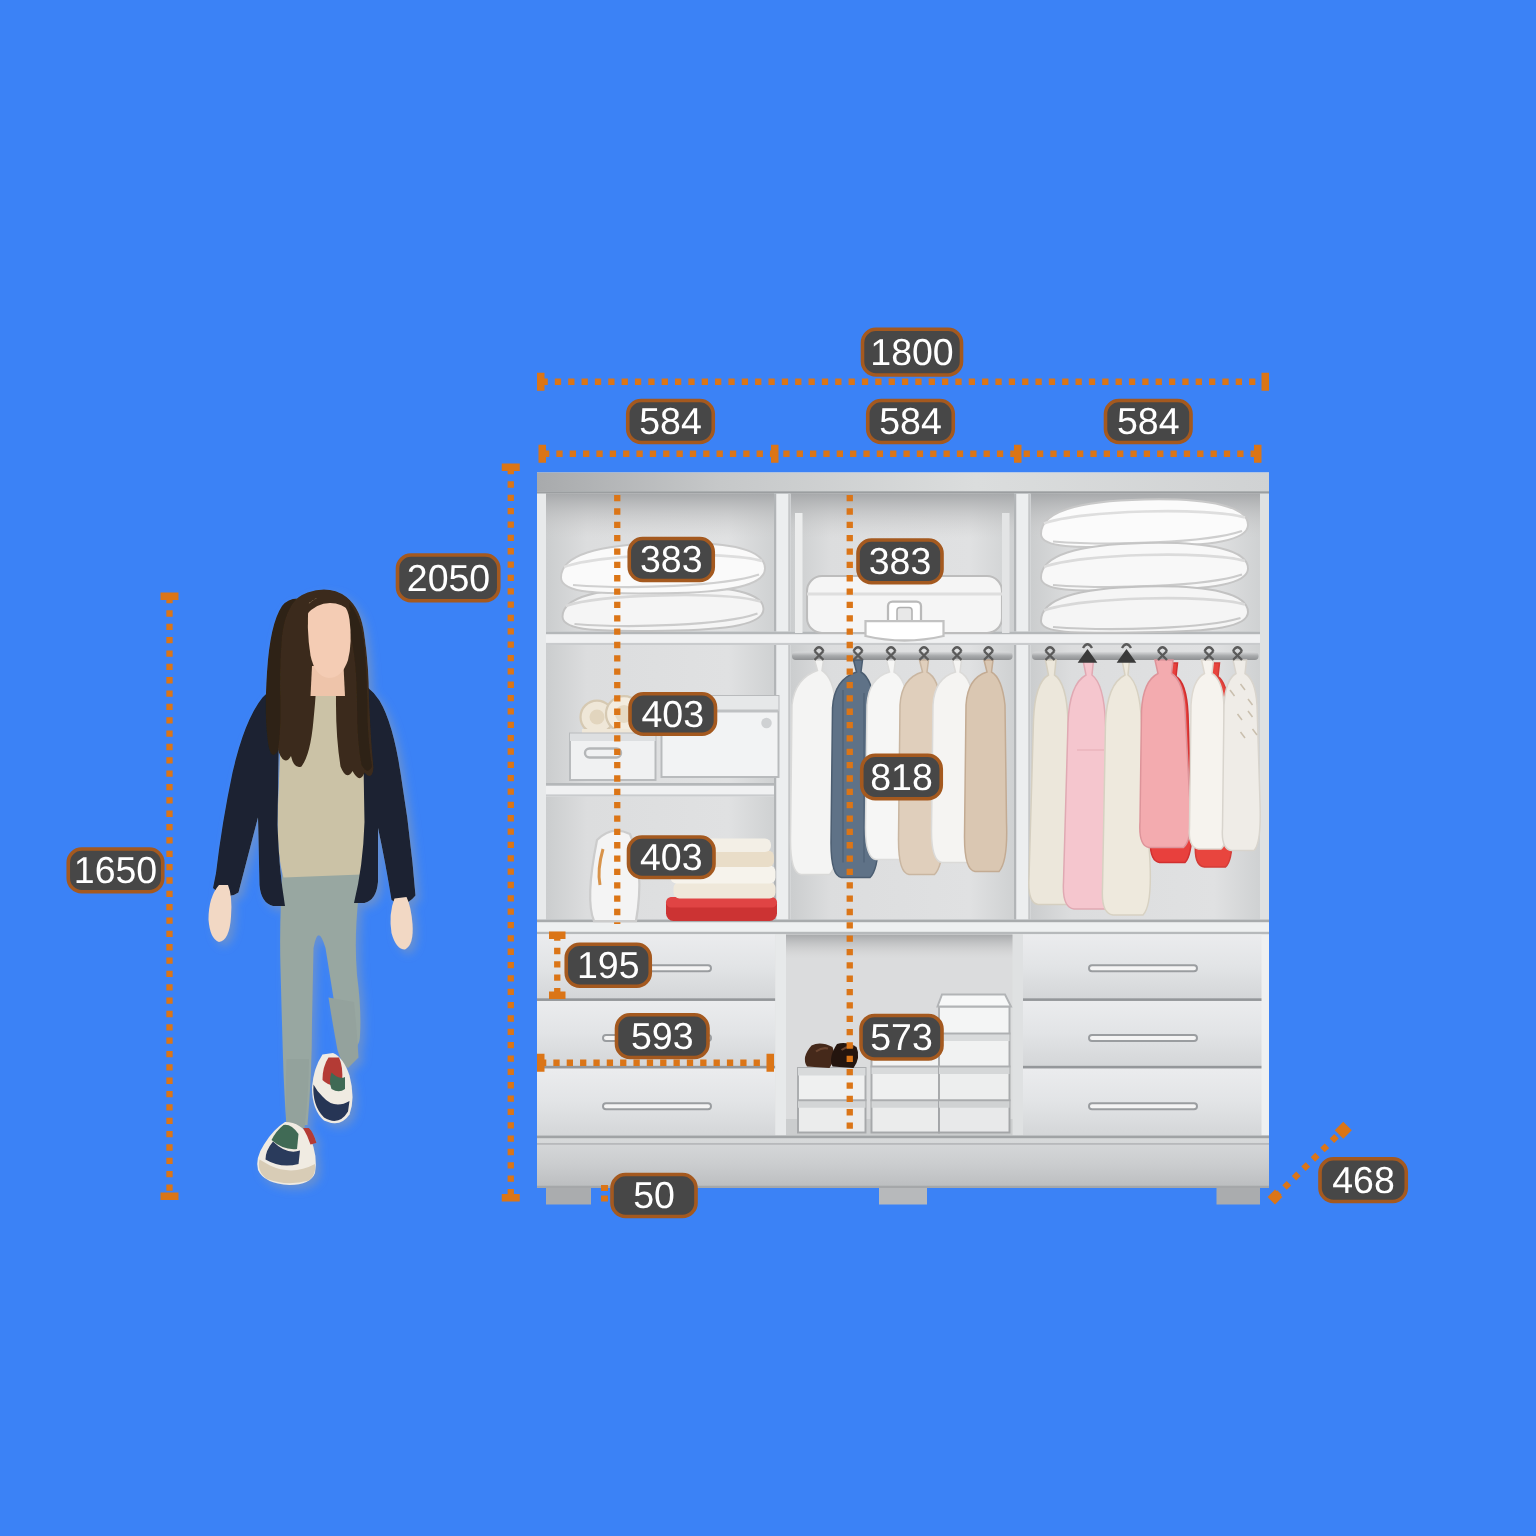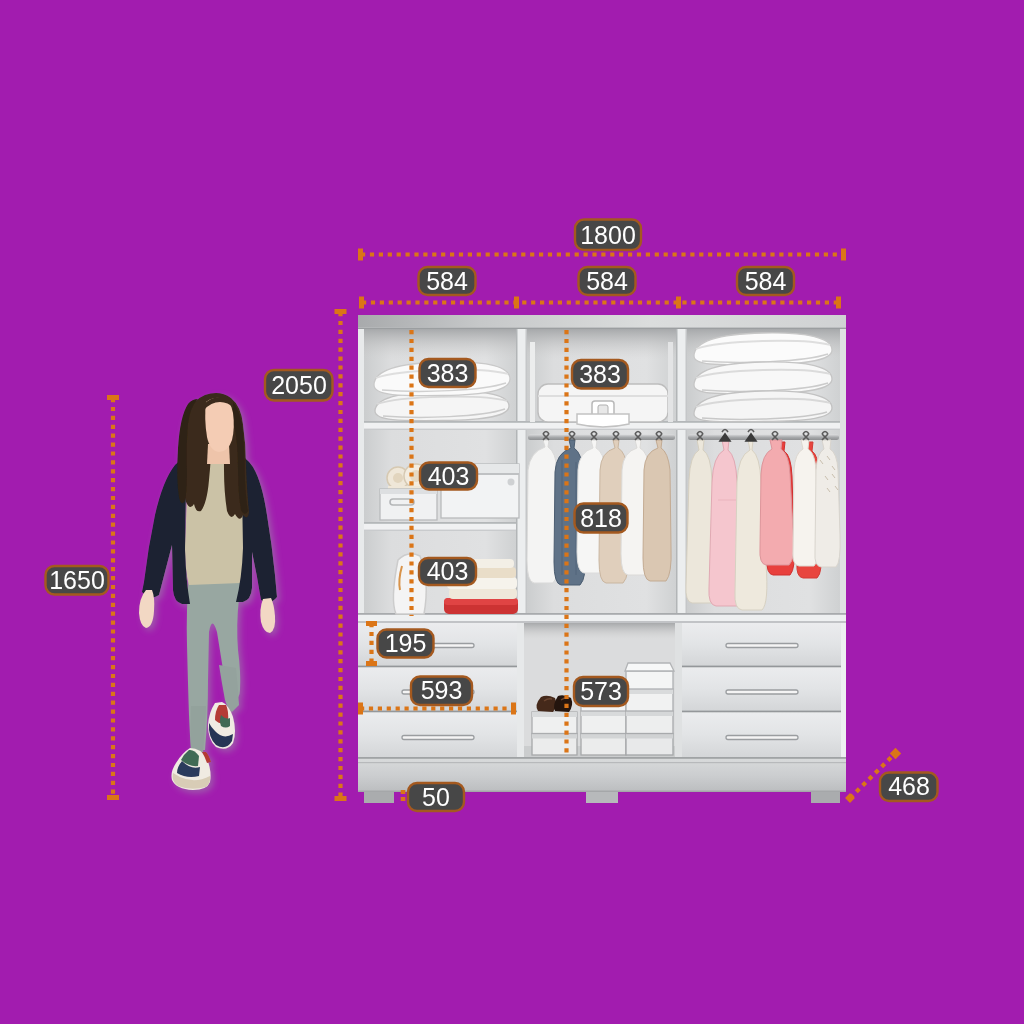--- a/index.html
+++ b/index.html
@@ -1,16 +1,16 @@
 <!DOCTYPE html>
 <html><head>
 <meta charset="utf-8">
 <style>
   html,body{margin:0;padding:0;background:#ffffff;}
-  .stage{position:relative;width:1024px;height:1024px;background:#a21caf;overflow:hidden;
+  .stage{position:relative;width:1024px;height:1024px;background:#3b82f6;overflow:hidden;
          font-family:"Liberation Sans", sans-serif;}
 </style>
 </head>
 <body>
 <div class="stage">
 <svg width="1024" height="1024" viewBox="0 0 1024 1024">
 <defs>
   <linearGradient id="topPanel" x1="0" y1="0" x2="1" y2="0">
     <stop offset="0" stop-color="#a8aaac"></stop>
           <stop offset="0.25" stop-color="#c6c8c9"></stop>

